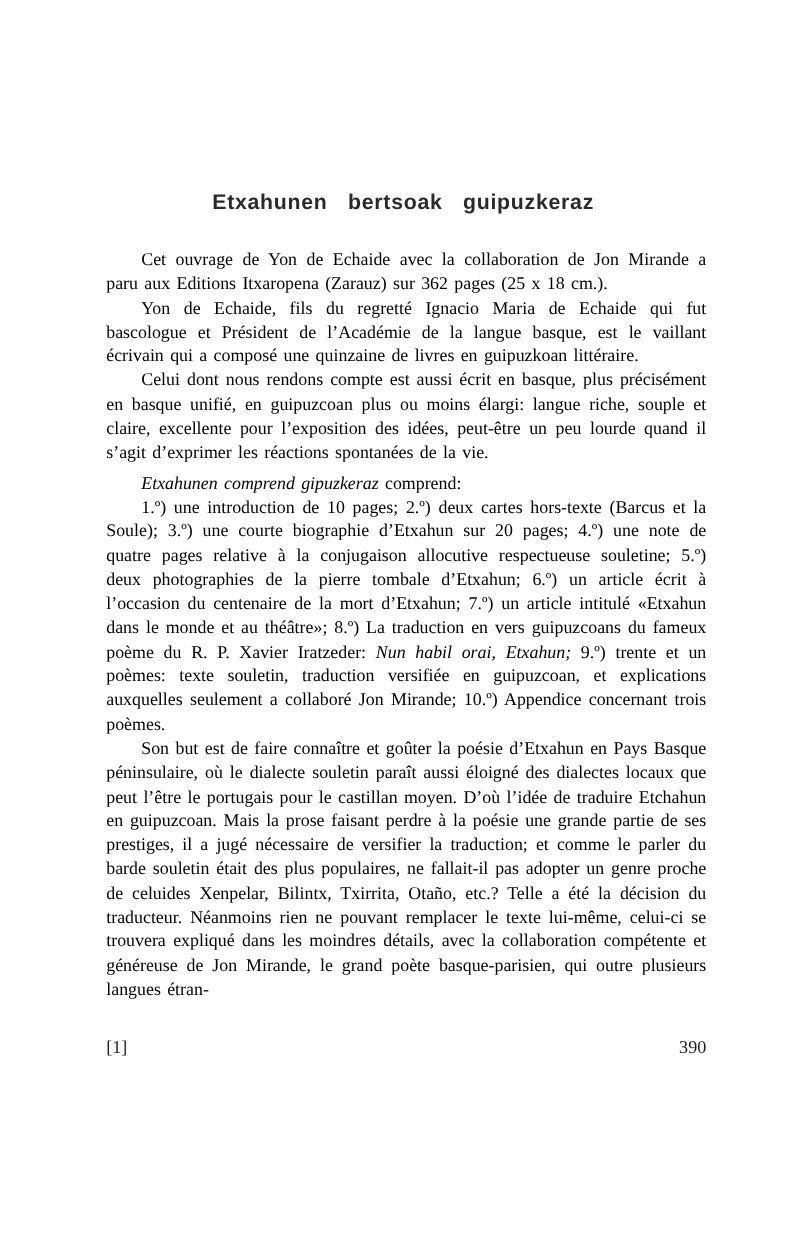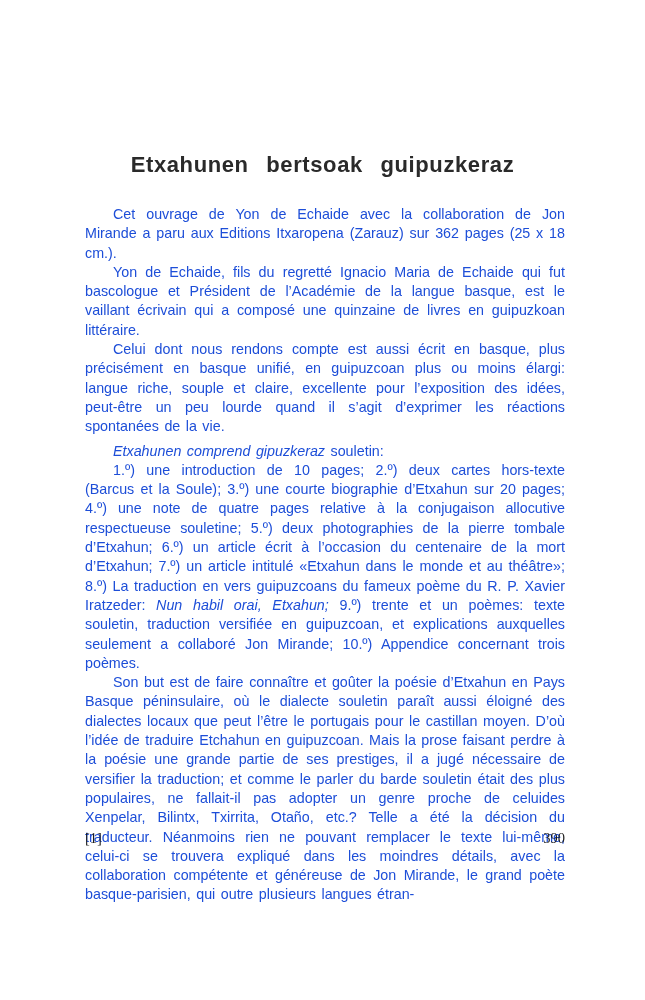--- a/index.html
+++ b/index.html
@@ -14,32 +14,32 @@
     background: #ffffff;
     overflow: hidden;
     color: #1d1d1d;
   }
   .title {
     margin: 0;
     padding-top: 152px;
     text-align: center;
     font-family: "Liberation Sans", "DejaVu Sans", sans-serif;
     font-weight: 700;
-    font-size: 22px;
+    font-size: 17px;
     letter-spacing: 0.6px;
     word-spacing: 11px;
     color: #2a2a2a;
   }
   .body-text {
     margin: 27px 80px 0 85px;
     width: 480px;
-    font-family: Liberation Sans, sans-serif;
+    font-family: Liberation Serif, serif;
     font-size: 14.3px;
     line-height: 19.3px;
-    color: #1d4ed8;
+    color: #000000;
   }
   .body-text p {
     margin: 0;
     text-align: justify;
     text-indent: 28px;
     word-spacing: 1.5px;
   }
   .body-text p.space-before {
     margin-top: 5px;
   }
@@ -62,21 +62,21 @@
 <body>
 
 <div class="page" style="background: rgb(255, 255, 255); color: rgb(29, 29, 29);">
 
   <h1 class="title" style="color: rgb(42, 42, 42);">Etxahunen bertsoak guipuzkeraz</h1>
 
   <div class="body-text">
       <p><span class="normal">Cet ouvrage de Yon de Echaide avec la collaboration de Jon Mirande a paru aux Editions Itxaropena (Zarauz) sur 362 pages (25 x 18 cm.).</span></p>
       <p><span class="normal">Yon de Echaide, fils du regretté Ignacio Maria de Echaide qui fut bascologue et Président de l’Académie de la langue basque, est le vaillant écrivain qui a composé une quinzaine de livres en guipuzkoan littéraire.</span></p>
       <p><span class="normal">Celui dont nous rendons compte est aussi écrit en basque, plus précisément en basque unifié, en guipuzcoan plus ou moins élargi: langue riche, souple et claire, excellente pour l’exposition des idées, peut-être un peu lourde quand il s’agit d’exprimer les réactions spontanées de la vie.</span></p>
-      <p class="space-before"><span class="italic">Etxahunen comprend gipuzkeraz</span><span class="normal"> souletin:</span></p>
+      <p class="space-before"><span class="italic">Etxahunen comprend gipuzkeraz</span><span class="normal"> comprend:</span></p>
       <p><span class="normal">1.º) une introduction de 10 pages; 2.º) deux cartes hors-texte (Barcus et la Soule); 3.º) une courte biographie d’Etxahun sur 20 pages; 4.º) une note de quatre pages relative à la conjugaison allocutive respectueuse souletine; 5.º) deux photographies de la pierre tombale d’Etxahun; 6.º) un article écrit à l’occasion du centenaire de la mort d’Etxahun; 7.º) un article intitulé «Etxahun dans le monde et au théâtre»; 8.º) La traduction en vers guipuzcoans du fameux poème du R. P. Xavier Iratzeder: </span><span class="italic">Nun habil orai, Etxahun;</span><span class="normal"> 9.º) trente et un poèmes: texte souletin, traduction versifiée en guipuzcoan, et explications auxquelles seulement a collaboré Jon Mirande; 10.º) Appendice concernant trois poèmes.</span></p>
       <p><span class="normal">Son but est de faire connaître et goûter la poésie d’Etxahun en Pays Basque péninsulaire, où le dialecte souletin paraît aussi éloigné des dialectes locaux que peut l’être le portugais pour le castillan moyen. D’où l’idée de traduire Etchahun en guipuzcoan. Mais la prose faisant perdre à la poésie une grande partie de ses prestiges, il a jugé nécessaire de versifier la traduction; et comme le parler du barde souletin était des plus populaires, ne fallait-il pas adopter un genre proche de celuides Xenpelar, Bilintx, Txirrita, Otaño, etc.? Telle a été la décision du traducteur. Néanmoins rien ne pouvant remplacer le texte lui-même, celui-ci se trouvera expliqué dans les moindres détails, avec la collaboration compétente et généreuse de Jon Mirande, le grand poète basque-parisien, qui outre plusieurs langues étran-</span></p>
     </div>
 
   <div class="footer">
     <span>[1]</span>
     <span>390</span>
   </div>
 
 </div>

